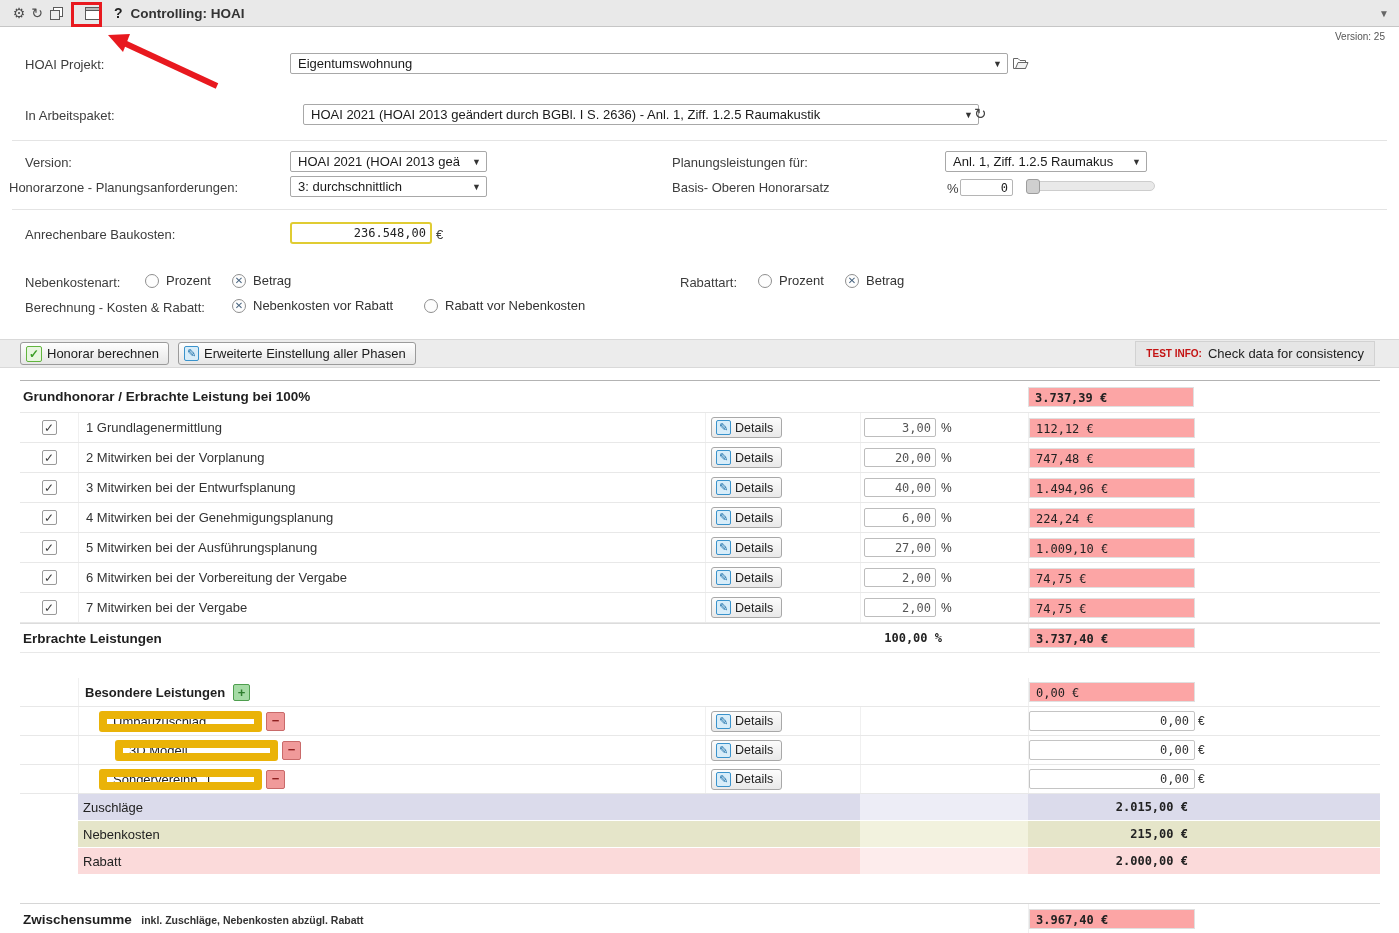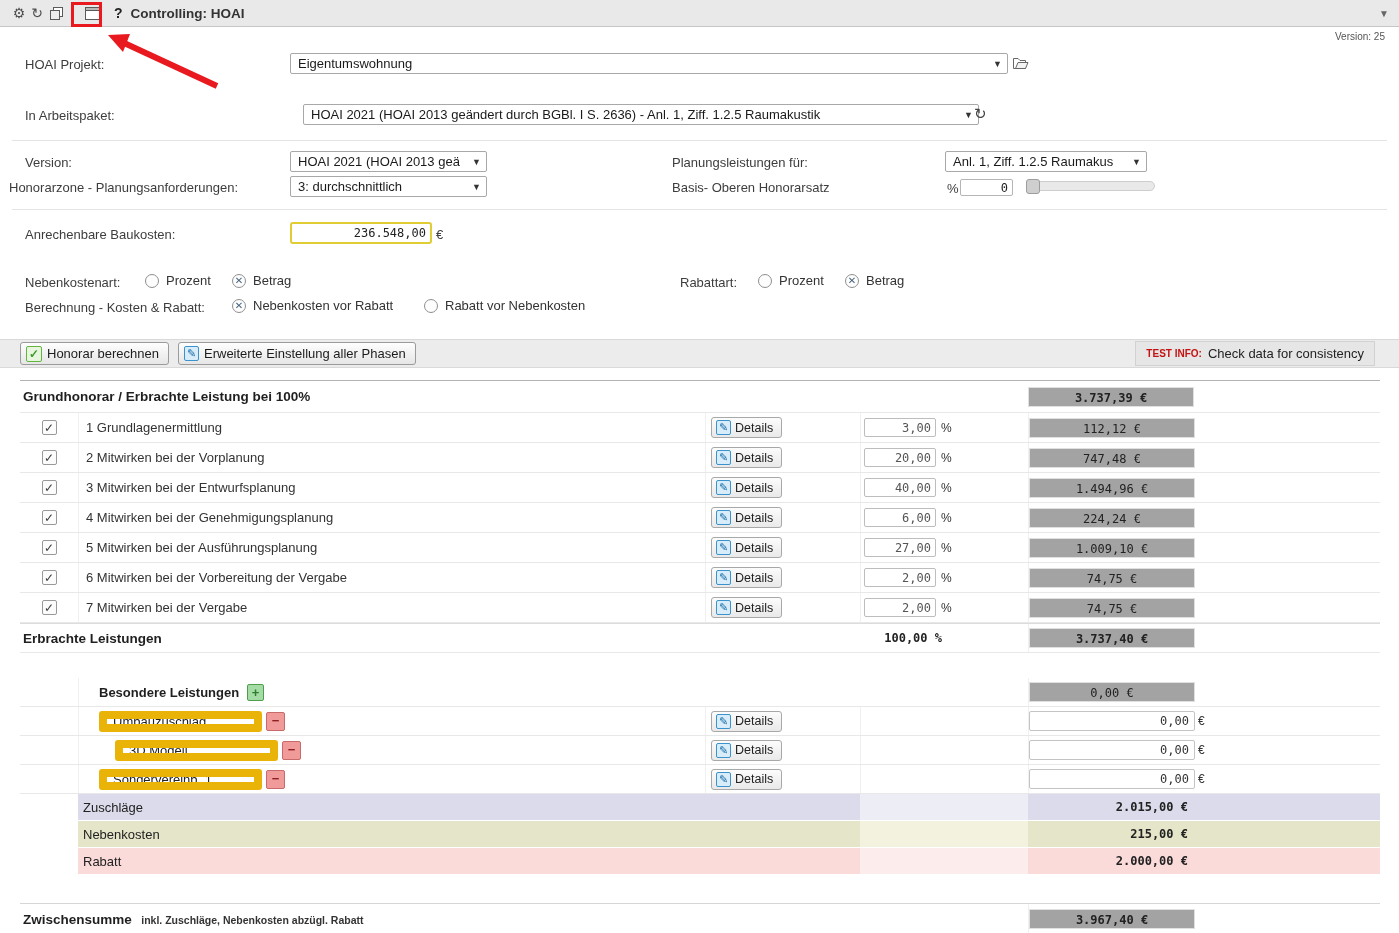--- a/index.html
+++ b/index.html
@@ -77,30 +77,30 @@
         display:flex; align-items:center; border-left:1px solid #f0f0f0; }
   .c3, .c4, .c5 { align-self:stretch; display:flex; align-items:center; border-left:1px solid #f0f0f0; }
   .c3 { padding-left:5px; }
   .det-btn { display:inline-flex; align-items:center; gap:4px; height:21px; padding:0 8px 0 4px;
              border:1px solid #a8a8a8; border-radius:3px; background:linear-gradient(#fcfcfc,#e9e9e9);
              font-size:12.5px; color:#222; cursor:pointer; }
   .c4 { padding-left:3px; }
   .pct-input { width:72px; height:19px; border:1px solid #bdbdbd; border-radius:2px;
                text-align:right; padding:0 4px; font:12px "DejaVu Sans Mono", monospace; color:#555; }
   .pct-unit { margin-left:5px; font-size:12px; color:#333; }
-  .valbox { width:166px; height:20px; background:#a3a3a3; border:1px solid #e0e0e0;
-            text-align:center; padding:3px 6px 8px; font:12px "DejaVu Sans Mono", monospace; color:#222; }
+  .valbox { width:166px; height:20px; background:#fca5a5; border:1px solid #e0e0e0;
+            text-align:left; padding:3px 6px 8px; font:12px "DejaVu Sans Mono", monospace; color:#222; }
   .valbox.b { font-weight:bold; }
   .sumrow { height:30px; border-top:1px solid #dcdcdc; }
   .sumlabel { grid-column:1/4; padding-left:3px; font-size:13.5px; font-weight:bold; color:#1f1f1f; }
   .sum-pct { grid-column:4; text-align:right; padding-right:86px;
              font:bold 12px "DejaVu Sans Mono", monospace; color:#222; }
   .spacer20 { height:25px; }
   .bes-head { height:29px; }
-  .bes-label { grid-column:2/5; display:flex; align-items:center; gap:8px; padding-left:20px;
+  .bes-label { grid-column:2/5; display:flex; align-items:center; gap:8px; padding-left:6px;
                font-size:13px; font-weight:bold; color:#1f1f1f; align-self:stretch;
                border-left:1px solid #f0f0f0; }
   .plus-btn { width:17px; height:17px; background:#a5dba5; border:1px solid #4e9e4e;
               border-radius:2px; color:#2e7d2e; font-weight:bold; font-size:13px;
               line-height:15px; text-align:center; cursor:pointer; }
   .item-row { height:29px; }
   .name-input { margin-left:20px; width:163px; height:21px; padding:0 6px;
                 font-size:13px; color:#222; border:8px solid #eab308; border-radius:3px; }
   .minus-btn { margin-left:4px; width:19px; height:19px; background:#f09a9a; border:1px solid #c96a6a;
                border-radius:2px; color:#8f1f1f; font-weight:bold; font-size:13px;

